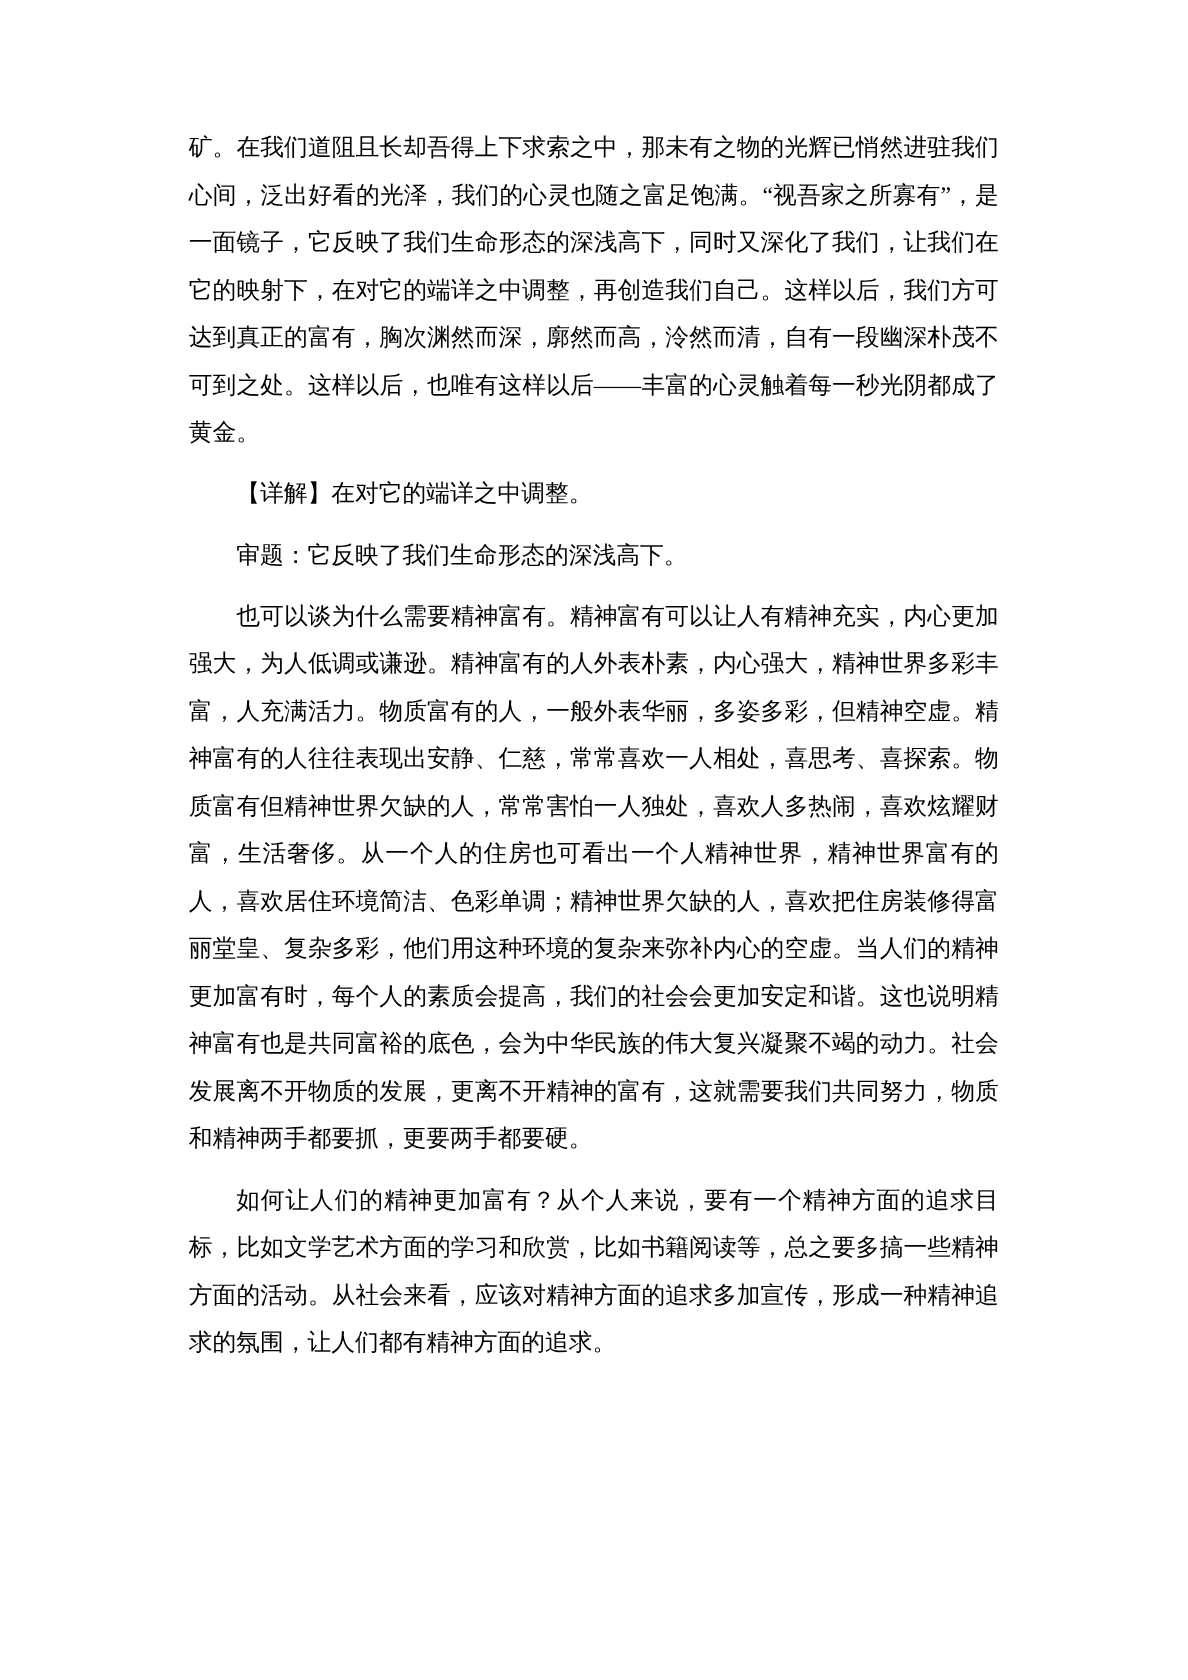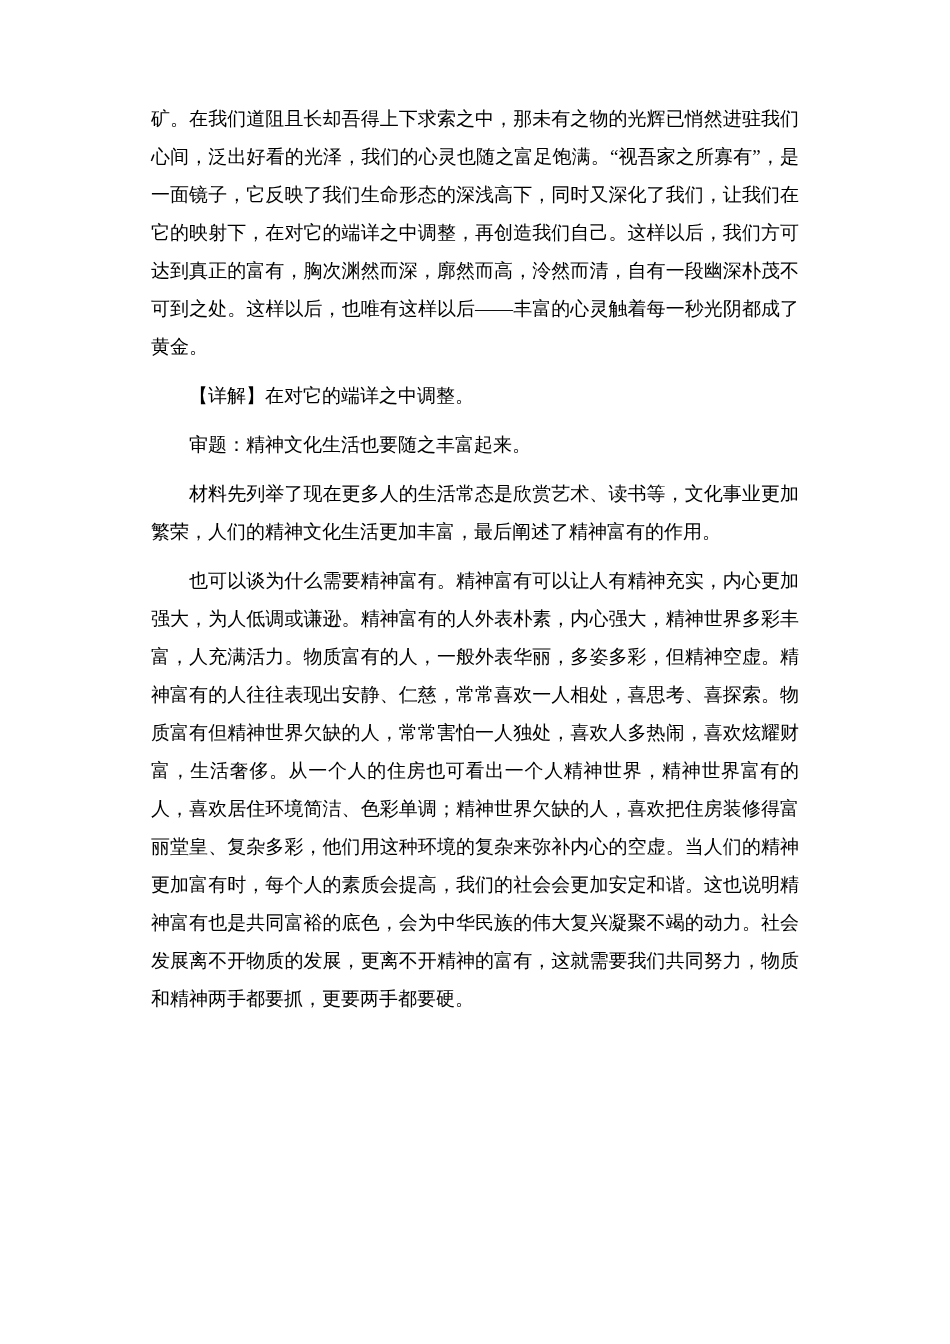--- a/index.html
+++ b/index.html
@@ -25,16 +25,16 @@
   .para.no-indent {
     text-indent: 0;
   }
 </style>
 </head>
 <body>
 
 <div class="page">
   <p class="para no-indent">矿。在我们道阻且长却吾得上下求索之中，那未有之物的光辉已悄然进驻我们心间，泛出好看的光泽，我们的心灵也随之富足饱满。“视吾家之所寡有”，是一面镜子，它反映了我们生命形态的深浅高下，同时又深化了我们，让我们在它的映射下，在对它的端详之中调整，再创造我们自己。这样以后，我们方可达到真正的富有，胸次渊然而深，廓然而高，泠然而清，自有一段幽深朴茂不可到之处。这样以后，也唯有这样以后——丰富的心灵触着每一秒光阴都成了黄金。</p>
   <p class="para">【详解】在对它的端详之中调整。</p>
-  <p class="para">审题：精神文化生活也要随之丰富起来。</p>
-  <p class="para">材料先列举了现在更多人的生活常态是欣赏艺术、读书等，文化事业更加繁荣，人们的精神文化生活更加丰富，最后阐述了精神富有的作用。</p>
+  <p class="para">审题：它反映了我们生命形态的深浅高下。</p>
   <p class="para">也可以谈为什么需要精神富有。精神富有可以让人有精神充实，内心更加强大，为人低调或谦逊。精神富有的人外表朴素，内心强大，精神世界多彩丰富，人充满活力。物质富有的人，一般外表华丽，多姿多彩，但精神空虚。精神富有的人往往表现出安静、仁慈，常常喜欢一人相处，喜思考、喜探索。物质富有但精神世界欠缺的人，常常害怕一人独处，喜欢人多热闹，喜欢炫耀财富，生活奢侈。从一个人的住房也可看出一个人精神世界，精神世界富有的人，喜欢居住环境简洁、色彩单调；精神世界欠缺的人，喜欢把住房装修得富丽堂皇、复杂多彩，他们用这种环境的复杂来弥补内心的空虚。当人们的精神更加富有时，每个人的素质会提高，我们的社会会更加安定和谐。这也说明精神富有也是共同富裕的底色，会为中华民族的伟大复兴凝聚不竭的动力。社会发展离不开物质的发展，更离不开精神的富有，这就需要我们共同努力，物质和精神两手都要抓，更要两手都要硬。</p>
+  <p class="para">如何让人们的精神更加富有？从个人来说，要有一个精神方面的追求目标，比如文学艺术方面的学习和欣赏，比如书籍阅读等，总之要多搞一些精神方面的活动。从社会来看，应该对精神方面的追求多加宣传，形成一种精神追求的氛围，让人们都有精神方面的追求。</p>
 </div>
 
 </body></html>

